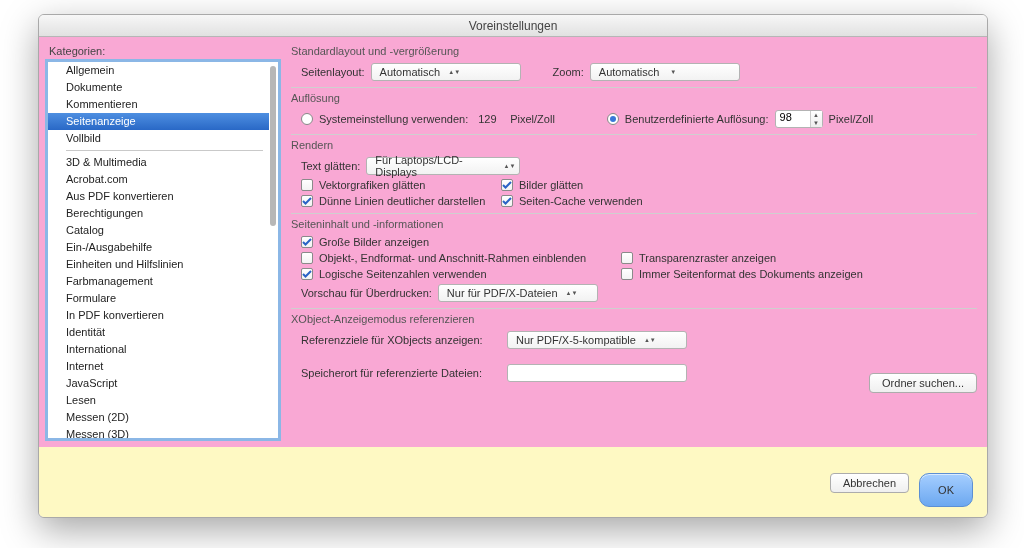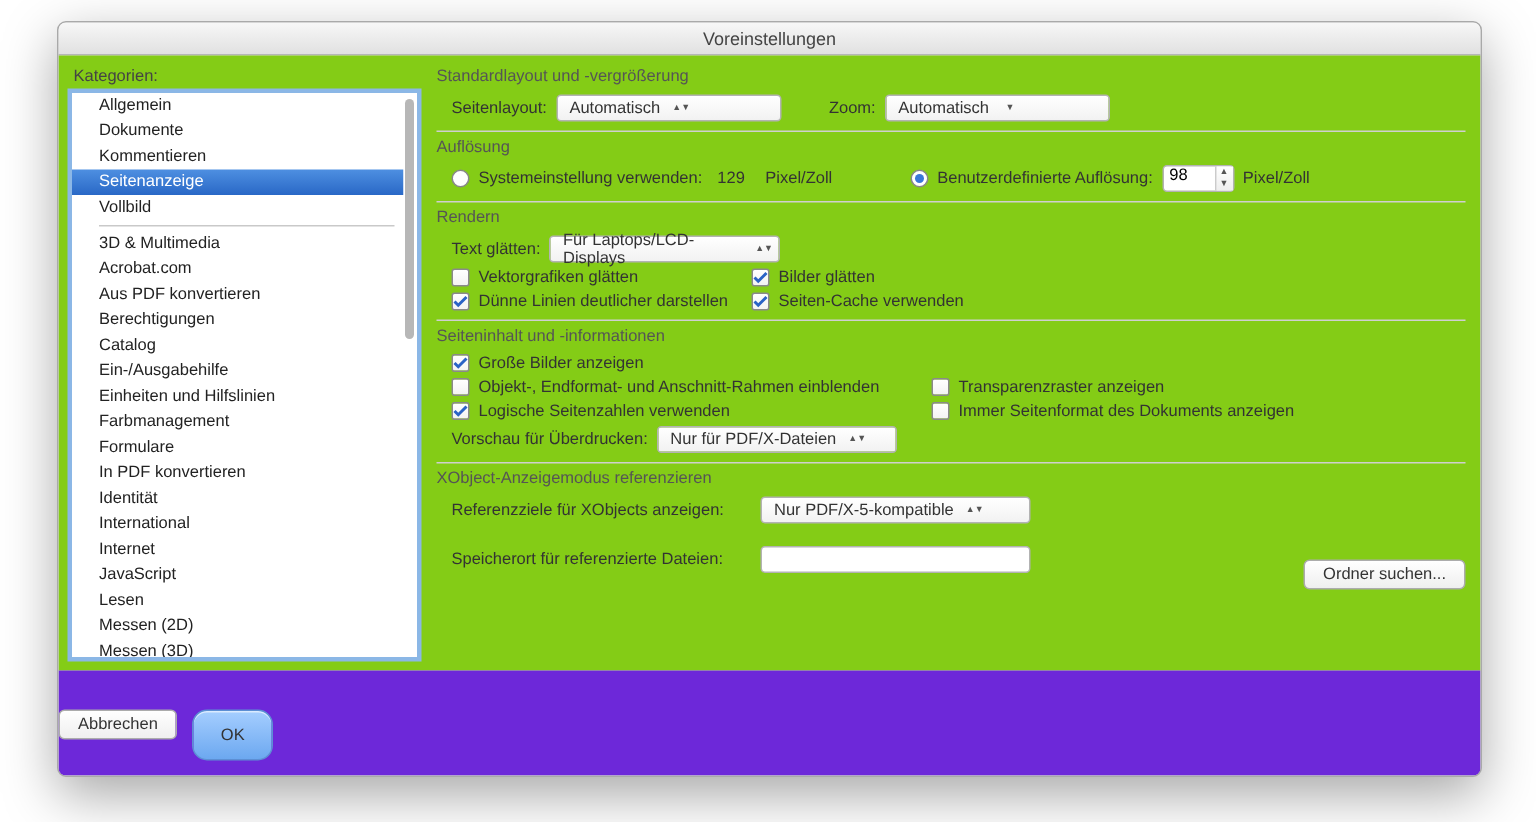--- a/index.html
+++ b/index.html
@@ -31,21 +31,21 @@
     border-bottom: 1px solid #b6b6b6;
     display: flex;
     align-items: center;
     justify-content: center;
     font-size: 12px;
     color: #444;
   }
   .content {
     flex: 1;
     display: flex;
-    background: #84cc16;
+    background: #f9a8d4;
   }
   .left {
     width: 248px;
     padding: 6px 8px 8px 8px;
     display: flex;
     flex-direction: column;
   }
   .cat-label {
     font-size: 11px;
     color: #444;
@@ -202,23 +202,23 @@
     box-shadow: 0 1px 0 rgba(255,255,255,0.6) inset;
     margin-top: 20px;
   }
   .button.primary{
     background:linear-gradient(#a5ceff,#6ca8f0);
     border-color:#5c8fd4;
     padding:16px 18px;
     border-radius:10px;
   }
   .footer{
-    display:flex;gap:10px;
+    display:flex;justify-content:flex-end;gap:10px;
     padding: 6px 14px 10px 0;
-    background:#6d28d9;
+    background:#fef9c3;
   }
 </style>
 </head>
 <body>
 
 <div class="window">
   <div class="titlebar">
     <span>Voreinstellungen</span>
   </div>
   <div class="content">

